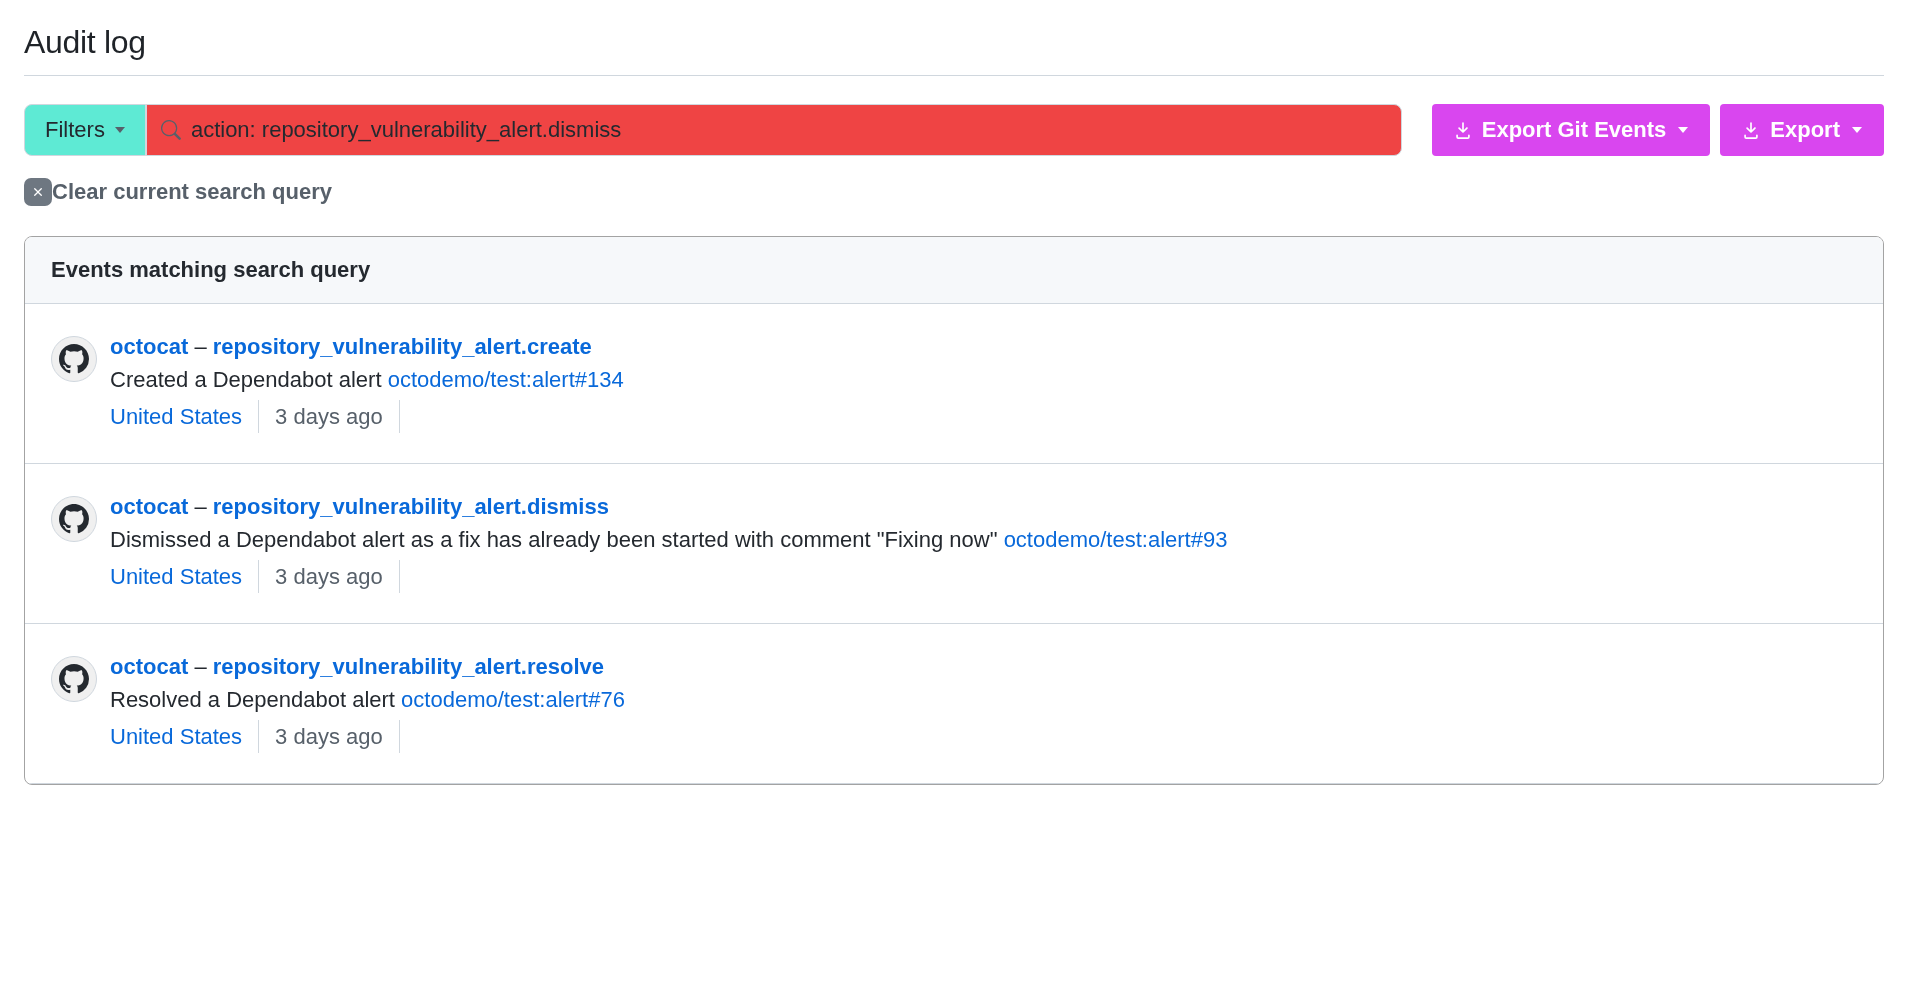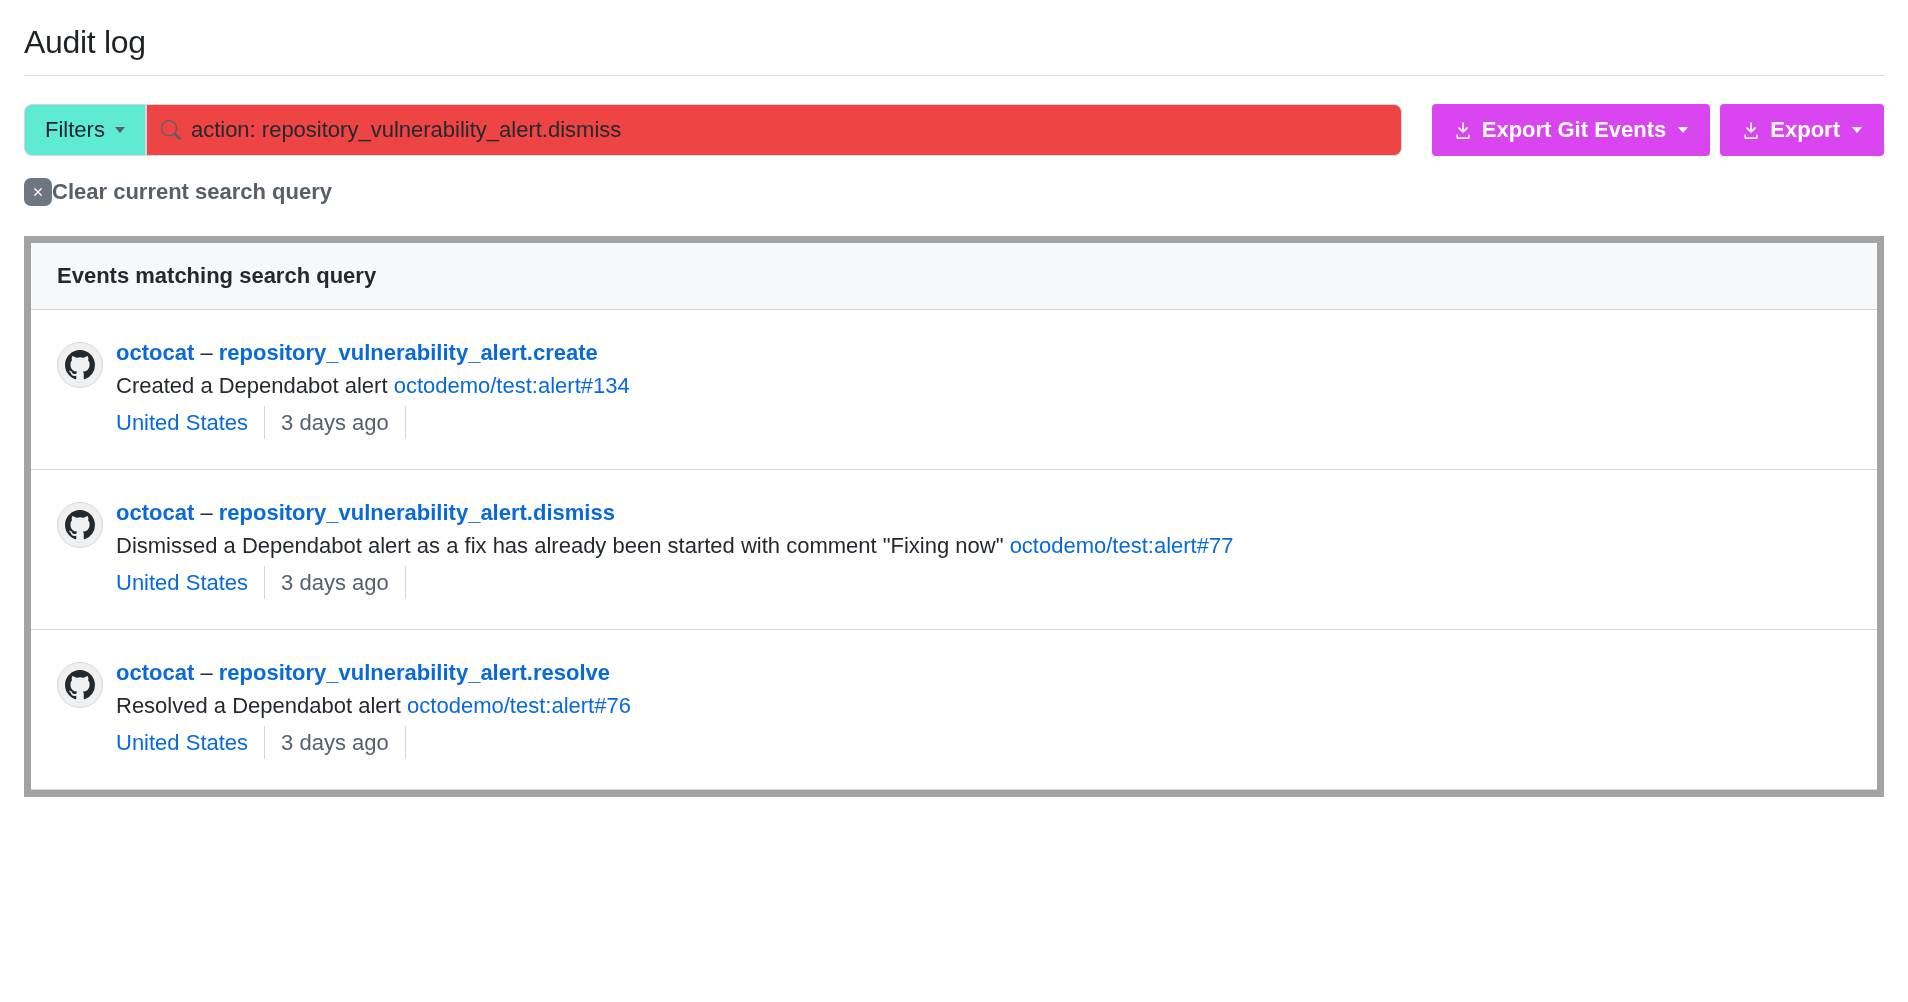--- a/index.html
+++ b/index.html
@@ -103,22 +103,22 @@
     cursor: pointer;
   }
   .clear-text {
     font-size: 22px;
     font-weight: 600;
     color: #57606a;
     cursor: pointer;
   }
 
   .panel {
-    border: 7px solid #a3a3a3;
-    border-radius: 0;
+    border: 1px solid #a3a3a3;
+    border-radius: 8px;
     overflow: hidden;
   }
   .panel-header {
     background: #f6f8fa;
     padding: 20px 26px;
     font-weight: 600;
     font-size: 22px;
     border-bottom: 1px solid #d0d7de;
   }
   .event-row {
@@ -239,21 +239,21 @@
             <path d="M8 0C3.58 0 0 3.58 0 8c0 3.54 2.29 6.53 5.47 7.59.4.07.55-.17.55-.38 0-.19-.01-.82-.01-1.49-2.01.37-2.53-.49-2.69-.94-.09-.23-.48-.94-.82-1.13-.28-.15-.68-.52-.01-.53.63-.01 1.08.58 1.23.82.72 1.21 1.87.87 2.33.66.07-.52.28-.87.51-1.07-1.78-.2-3.64-.89-3.64-3.95 0-.87.31-1.59.82-2.15-.08-.2-.36-1.02.08-2.12 0 0 .67-.21 2.2.82a7.5 7.5 0 0 1 4 0c1.53-1.04 2.2-.82 2.2-.82.44 1.1.16 1.92.08 2.12.51.56.82 1.27.82 2.15 0 3.07-1.87 3.75-3.65 3.95.29.25.54.73.54 1.48 0 1.07-.01 1.93-.01 2.2 0 .21.15.46.55.38A8.01 8.01 0 0 0 16 8c0-4.42-3.58-8-8-8z"></path>
           </svg>
     </span>
     <div class="event-body">
       <div class="event-title">
         <span class="actor">octocat</span>
         <span class="dash"> – </span>
         <span class="action">repository_vulnerability_alert.dismiss</span>
       </div>
       <div class="event-desc">
-        <span>Dismissed a Dependabot alert as a fix has already been started with comment "Fixing now" </span><span class="obj-link">octodemo/test:alert#77</span>
+        <span>Dismissed a Dependabot alert as a fix has already been started with comment "Fixing now" </span><span class="obj-link">octodemo/test:alert#93</span>
       </div>
       <div class="event-meta">
         <span class="loc">United States</span>
         <span class="when">3 days ago</span>
       </div>
     </div>
   </div>
 
   <div class="event-row">
     <span class="avatar">

